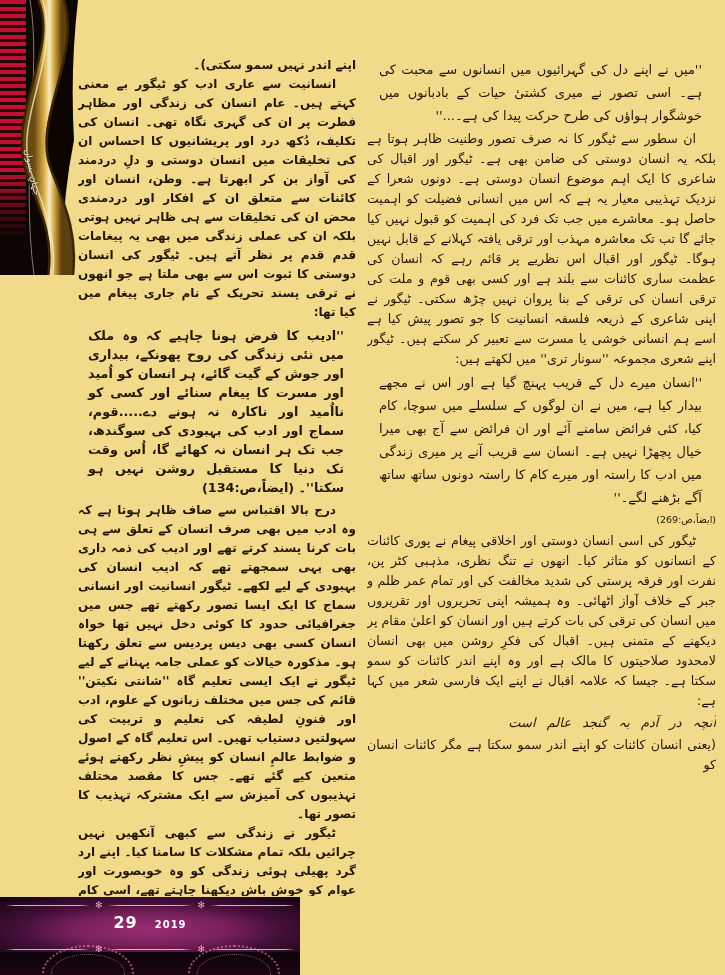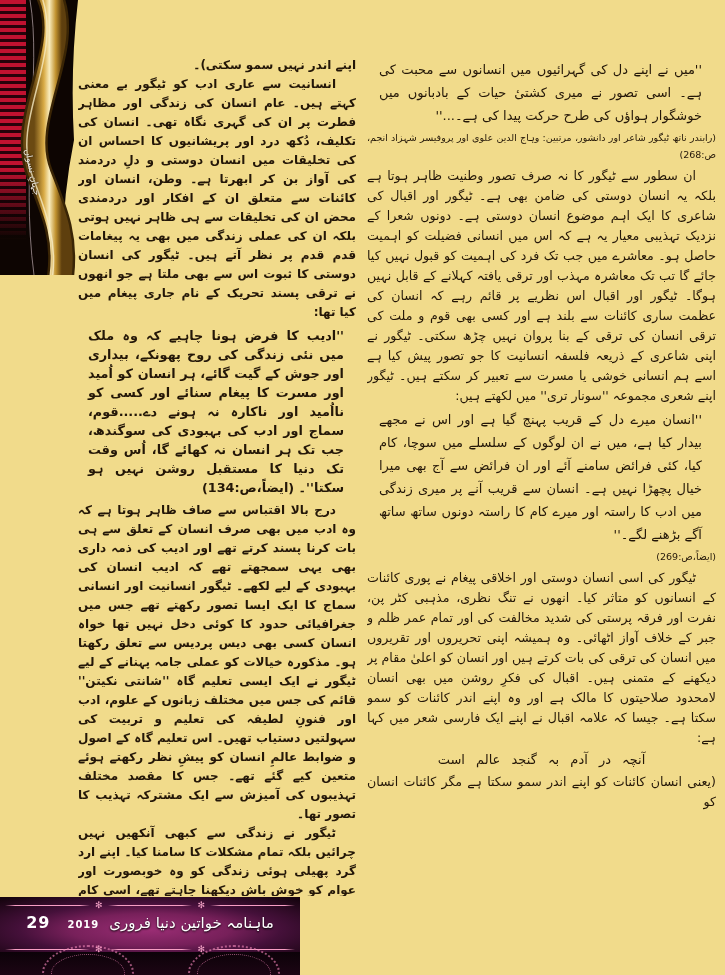--- a/index.html
+++ b/index.html
@@ -24,21 +24,21 @@
     display:flex;flex-direction:row;gap:11px;direction:rtl;
   }
   .col{overflow:hidden;text-align:justify;}
   .col-right{width:349px;font-size:12.6px;line-height:20px;}
   .col-left{width:278px;font-size:12px;line-height:19px;font-weight:bold;}
   .col p{margin:0;}
   .col p.indent{text-indent:20px;}
   .quote{margin:2px 14px 2px 12px;font-size:13px;line-height:23px;}
   .col-left .quote.wide{margin:4px 12px 4px 10px;font-size:12.8px;line-height:19px;}
   .cite{font-size:9.5px;line-height:17px;margin:1px 0 3px;}
-  .verse{ text-align:center;font-size:13px;line-height:24px;word-spacing:7px;}
+  .verse{ font-size:13px;line-height:24px;word-spacing:7px;font-style:italic;}
   
   .footer{
     position:absolute;left:0;bottom:0;width:300px;height:78px;overflow:hidden;
     background:
       radial-gradient(ellipse 70% 55% at 50% 42%, #9a2d74 0%, #77205a 38%, #45103a 62%, #16040f 100%);
   }
   .footer::after{ 
     content:"";position:absolute;left:0;right:0;bottom:0;height:23px;
     background:linear-gradient(180deg,#0c0208 0%, #1c0514 100%);
   }
@@ -96,21 +96,20 @@
       <path d="M48,-8 C76,50 16,115 40,175 C56,215 66,240 60,280" stroke="url(#gold)" stroke-width="22" fill="none"></path>
       <path d="M40,-8 C66,55 10,118 32,175 C46,212 58,242 52,280" stroke="#f7ecc4" stroke-width="1.5" fill="none" opacity="0.8"></path>
     </svg>
     <div class="sidebar-label">جہانِ نسواں</div>
   </div>
 
   <div class="content">
 
     <div class="col col-right">
       <div class="quote">''میں نے اپنے دل کی گہرائیوں میں انسانوں سے محبت کی ہے۔ اسی تصور نے میری کشتیٔ حیات کے بادبانوں میں خوشگوار ہواؤں کی طرح حرکت پیدا کی ہے۔...''</div>
-      <div class="cite">(رابندر ناتھ ٹیگور شاعر اور دانشور، مرتبین: وہاج الدین علوی اور پروفیسر شہزاد انجم، ص:268)</div>
       <p class="indent">ان سطور سے ٹیگور کا نہ صرف تصور وطنیت ظاہر ہوتا ہے بلکہ یہ انسان دوستی کی ضامن بھی ہے۔ ٹیگور اور اقبال کی شاعری کا ایک اہم موضوع انسان دوستی ہے۔ دونوں شعرا کے نزدیک تہذیبی معیار یہ ہے کہ اس میں انسانی فضیلت کو اہمیت حاصل ہو۔ معاشرے میں جب تک فرد کی اہمیت کو قبول نہیں کیا جائے گا تب تک معاشرہ مہذب اور ترقی یافتہ کہلانے کے قابل نہیں ہوگا۔ ٹیگور اور اقبال اس نظریے پر قائم رہے کہ انسان کی عظمت ساری کائنات سے بلند ہے اور کسی بھی قوم و ملت کی ترقی انسان کی ترقی کے بنا پروان نہیں چڑھ سکتی۔ ٹیگور نے اپنی شاعری کے ذریعہ فلسفہ انسانیت کا جو تصور پیش کیا ہے اسے ہم انسانی خوشی یا مسرت سے تعبیر کر سکتے ہیں۔ ٹیگور اپنے شعری مجموعہ ''سونار تری'' میں لکھتے ہیں:</p>
       <div class="quote">''انسان میرے دل کے قریب پہنچ گیا ہے اور اس نے مجھے بیدار کیا ہے، میں نے ان لوگوں کے سلسلے میں سوچا، کام کیا، کئی فرائض سامنے آئے اور ان فرائض سے آج بھی میرا خیال پچھڑا نہیں ہے۔ انسان سے قریب آنے پر میری زندگی میں ادب کا راستہ اور میرے کام کا راستہ دونوں ساتھ ساتھ آگے بڑھنے لگے۔''</div>
       <div class="cite">(ایضاً،ص:269)</div>
       <p class="indent">ٹیگور کی اسی انسان دوستی اور اخلاقی پیغام نے پوری کائنات کے انسانوں کو متاثر کیا۔ انھوں نے تنگ نظری، مذہبی کٹر پن، نفرت اور فرقہ پرستی کی شدید مخالفت کی اور تمام عمر ظلم و جبر کے خلاف آواز اٹھائی۔ وہ ہمیشہ اپنی تحریروں اور تقریروں میں انسان کی ترقی کی بات کرتے ہیں اور انسان کو اعلیٰ مقام پر دیکھنے کے متمنی ہیں۔ اقبال کی فکرِ روشن میں بھی انسان لامحدود صلاحیتوں کا مالک ہے اور وہ اپنے اندر کائنات کو سمو سکتا ہے۔ جیسا کہ علامہ اقبال نے اپنے ایک فارسی شعر میں کہا ہے:</p>
       <div class="verse">آنچہ در آدم بہ گنجد عالم است</div>
       <p>(یعنی انسان کائنات کو اپنے اندر سمو سکتا ہے مگر کائنات انسان کو</p>
     </div>
 
     <div class="col col-left">
       <p>اپنے اندر نہیں سمو سکتی)۔</p>
@@ -125,21 +124,20 @@
 
   <div class="footer">
     <div class="rule rule-top">
       <i class="seg"></i>
         <b class="orn">✻</b>
         <i class="seg"></i>
         <b class="orn">✻</b>
         <i class="seg"></i>
     </div>
     <div class="footer-textrow">
-      <span class="footer-magazine">ماہنامہ خواتین دنیا فروری</span>
       <span class="footer-year">2019</span>
       <span class="footer-pageno">29</span>
     </div>
     <div class="rule rule-bottom">
       <i class="seg"></i>
         <b class="orn">✻</b>
         <i class="seg"></i>
         <b class="orn">✻</b>
         <i class="seg"></i>
     </div>

